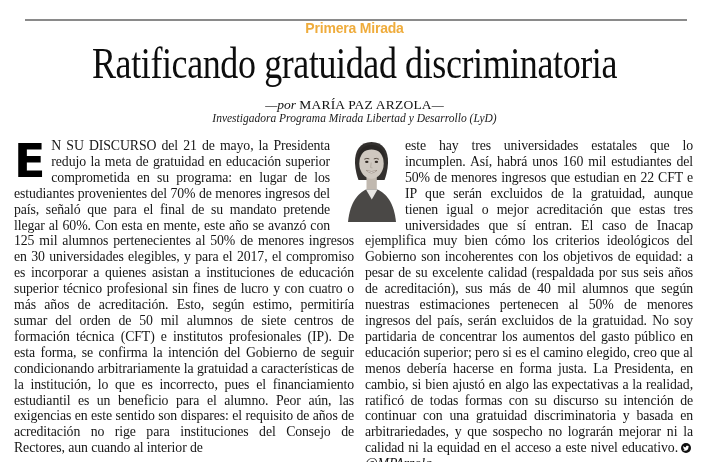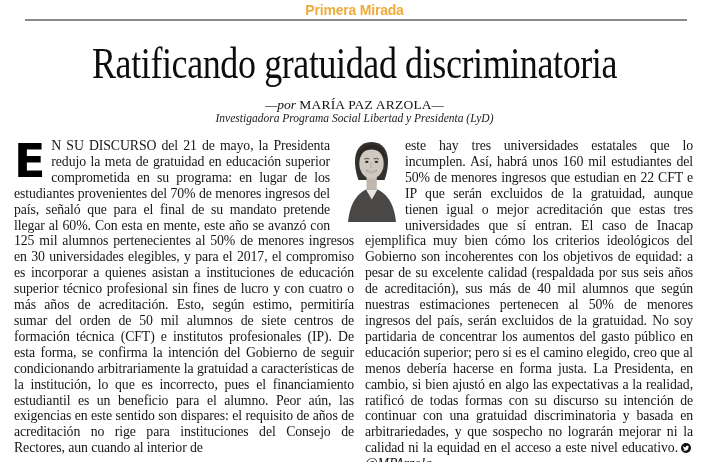--- a/index.html
+++ b/index.html
@@ -15,21 +15,21 @@
   .top-rule {
     position: absolute;
     left: 25px;
     right: 22px;
     top: 19px;
     height: 2px;
     background: var(--color-rule, #8a8a8a);
   }
   .kicker {
     position: absolute;
-    top: 2px;
+    top: 20px;
     left: 0;
     width: 100%;
     text-align: center;
     font-family: "Liberation Sans", sans-serif;
     font-weight: bold;
     font-size: 14px;
     letter-spacing: -0.2px;
     color: var(--color-kicker, #efac3c);
   }
   .headline {
@@ -119,21 +119,21 @@
 <div class="page">
 
   <div class="top-rule"></div>
 
   <div class="kicker">Primera Mirada</div>
 
   <h1 class="headline">Ratificando gratuidad discriminatoria</h1>
 
   <div class="byline"><span class="dash">—por </span><span class="author">MARÍA PAZ ARZOLA</span><span class="dash">—</span></div>
 
-  <div class="affiliation">Investigadora Programa Social Libertad y Presidenta (LyD)</div>
+  <div class="affiliation">Investigadora Programa Mirada Libertad y Desarrollo (LyD)</div>
 
   <div class="body-columns">
 
     <p class="col col-left"><span class="wrap-spacer-right"></span><span class="dropcap">E</span><span>N SU DISCURSO del 21 de mayo, la Presidenta redujo la meta de gratuidad en educación superior comprometida en su programa: en lugar de los estudiantes provenientes del 70% de menores ingresos del país, señaló que para el final de su mandato pretende llegar al 60%. Con esta en mente, este año se avanzó con 125 mil alumnos pertenecientes al 50% de menores ingresos en 30 universidades elegibles, y para el 2017, el compromiso es incorporar a quienes asistan a instituciones de educación superior técnico profesional sin fines de lucro y con cuatro o más años de acreditación. Esto, según estimo, permitiría sumar del orden de 50 mil alumnos de siete centros de formación técnica (CFT) e institutos profesionales (IP). De esta forma, se confirma la intención del Gobierno de seguir condicionando arbitrariamente la gratuidad a características de la institución, lo que es incorrecto, pues el financiamiento estudiantil es un beneficio para el alumno. Peor aún, las exigencias en este sentido son dispares: el requisito de años de acreditación no rige para instituciones del Consejo de Rectores, aun cuando al interior de</span></p>
 
     <p class="col col-right"><span class="wrap-spacer-left"></span><span>este hay tres universidades estatales que lo incumplen. Así, habrá unos 160 mil estudiantes del 50% de menores ingresos que estudian en 22 CFT e IP que serán excluidos de la gratuidad, aunque tienen igual o mejor acreditación que estas tres universidades que sí entran. El caso de Inacap ejemplifica muy bien cómo los criterios ideológicos del Gobierno son incoherentes con los objetivos de equidad: a pesar de su excelente calidad (respaldada por sus seis años de acreditación), sus más de 40 mil alumnos que según nuestras estimaciones pertenecen al 50% de menores ingresos del país, serán excluidos de la gratuidad. No soy partidaria de concentrar los aumentos del gasto público en educación superior; pero si es el camino elegido, creo que al menos debería hacerse en forma justa. La Presidenta, en cambio, si bien ajustó en algo las expectativas a la realidad, ratificó de todas formas con su discurso su intención de continuar con una gratuidad discriminatoria y basada en arbitrariedades, y que sospecho no lograrán mejorar ni la calidad ni la equidad en el acceso a este nivel educativo.</span><span class="tw-badge"><svg viewBox="0 0 24 24" aria-hidden="true">
             <circle cx="12" cy="12" r="12" fill="#111111"></circle>
             <path transform="translate(4.6,5.2) scale(0.62)" fill="#ffffff" d="M23.954 4.569c-.885.389-1.83.654-2.825.775 1.014-.611 1.794-1.574 2.163-2.723-.951.555-2.005.959-3.127 1.184-.896-.959-2.173-1.559-3.591-1.559-2.717 0-4.92 2.203-4.92 4.917 0 .39.045.765.127 1.124-4.09-.193-7.715-2.157-10.141-5.126-.427.722-.666 1.561-.666 2.475 0 1.71.87 3.213 2.188 4.096-.807-.026-1.566-.248-2.228-.616v.061c0 2.385 1.693 4.374 3.946 4.827-.413.111-.849.171-1.296.171-.314 0-.615-.03-.916-.086.631 1.953 2.445 3.377 4.604 3.417-1.68 1.319-3.809 2.105-6.102 2.105-.39 0-.779-.023-1.17-.067 2.189 1.394 4.768 2.209 7.557 2.209 9.054 0 13.999-7.496 13.999-13.986 0-.209 0-.42-.015-.63.961-.689 1.8-1.56 2.46-2.548z"></path>
           </svg></span><span class="tw-handle">@MPArzola</span></p>
 

